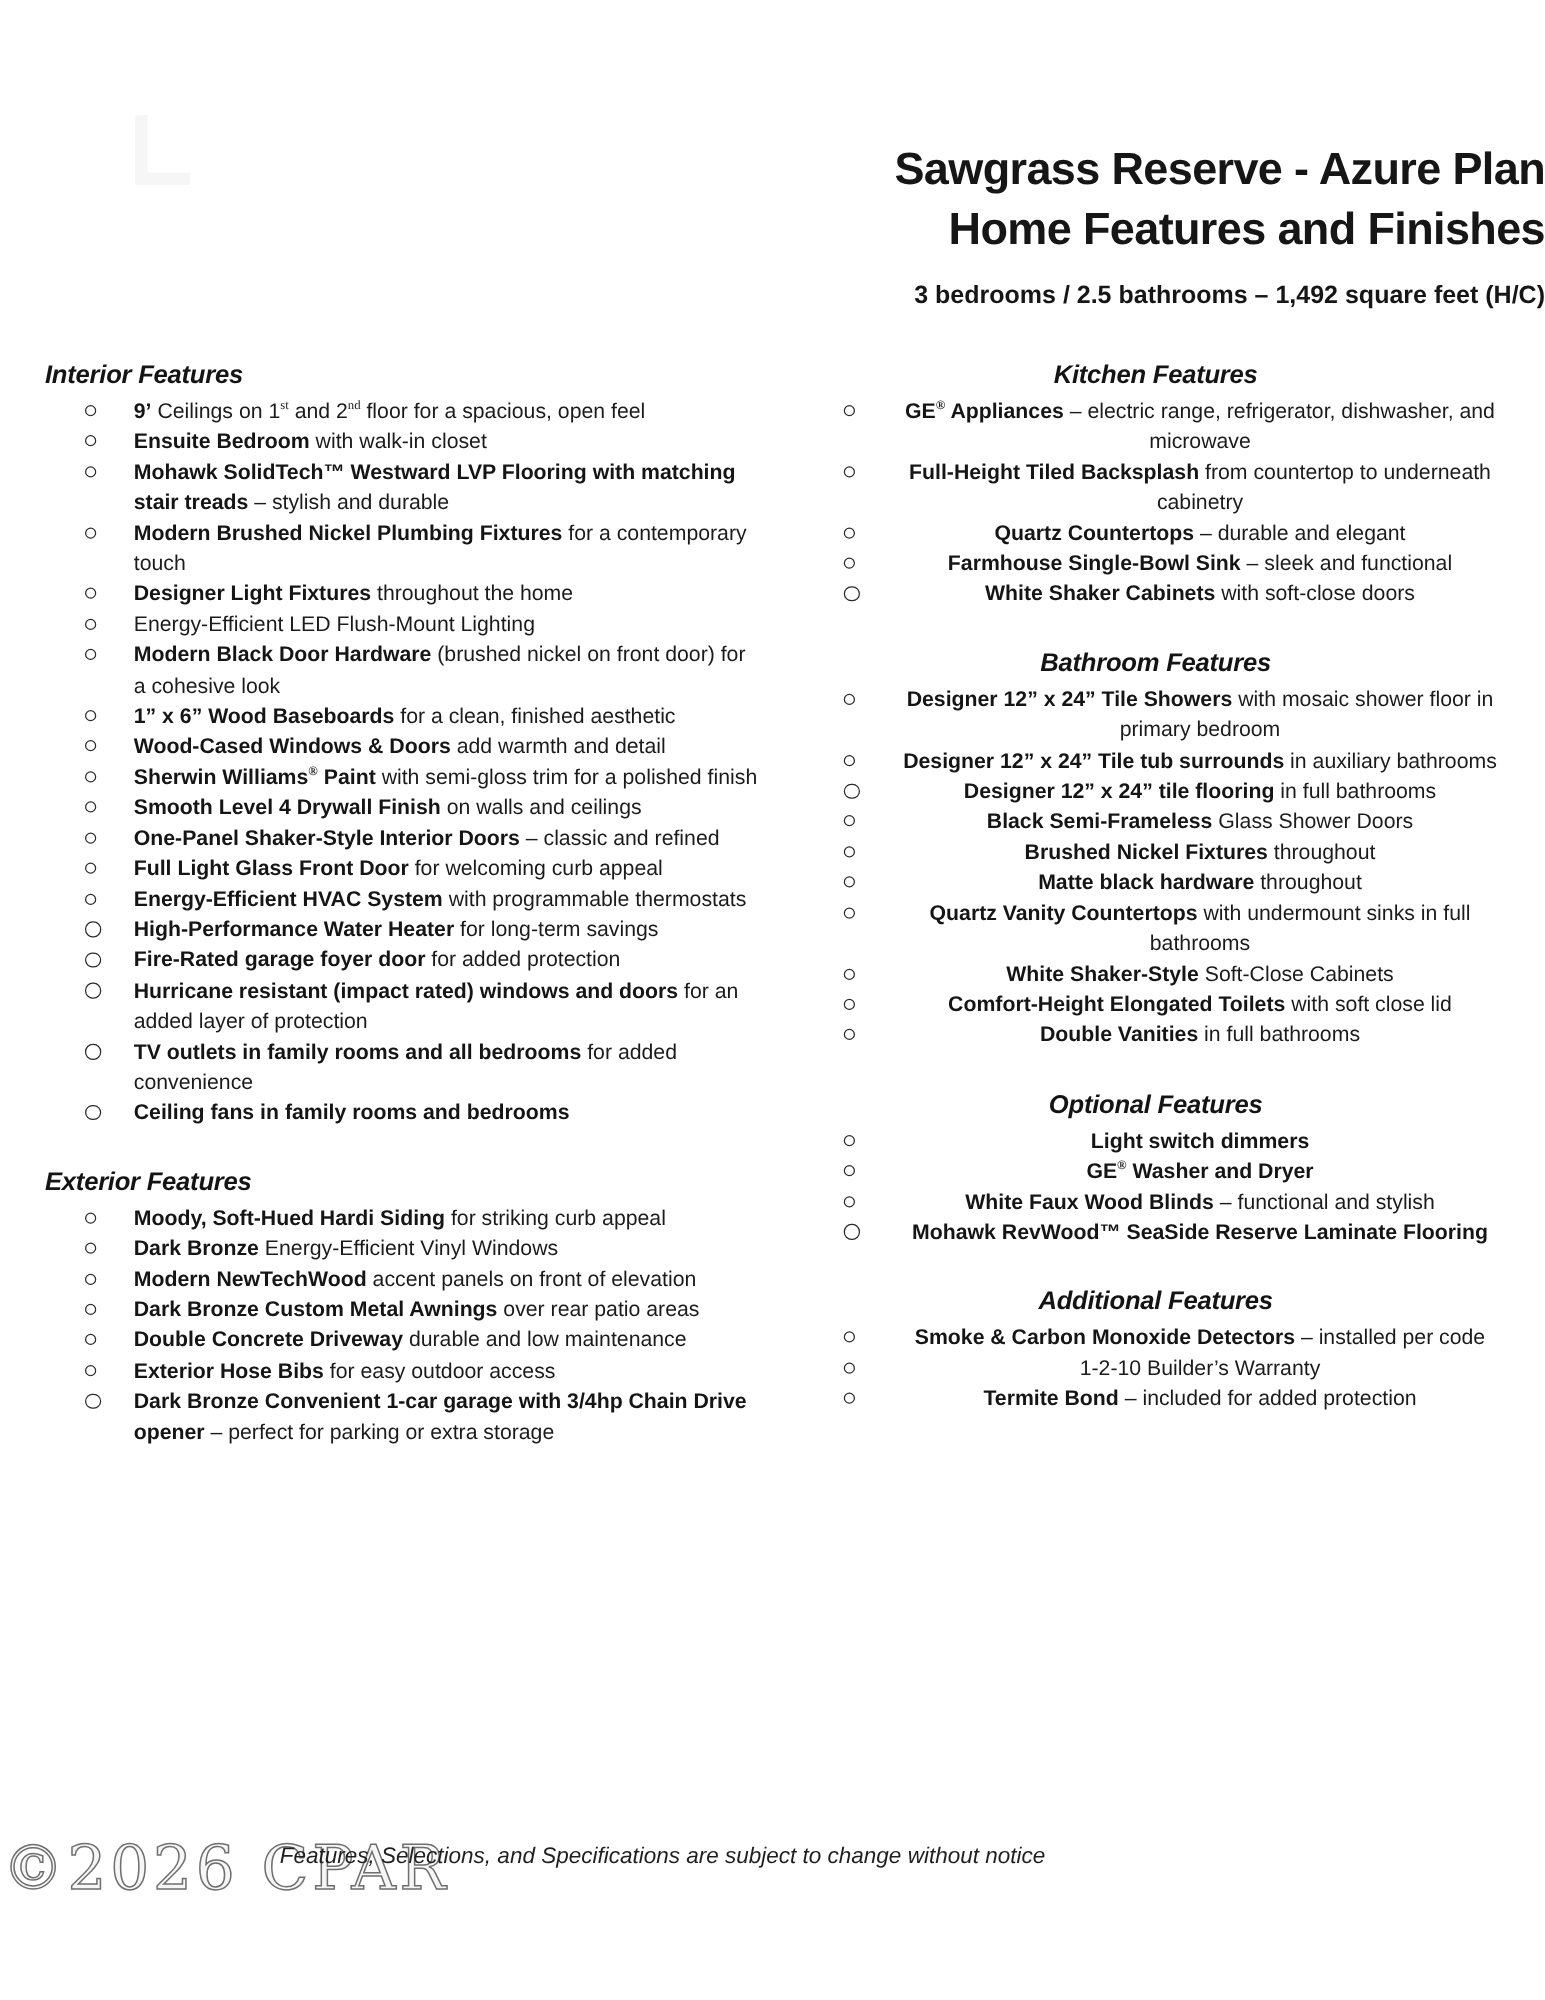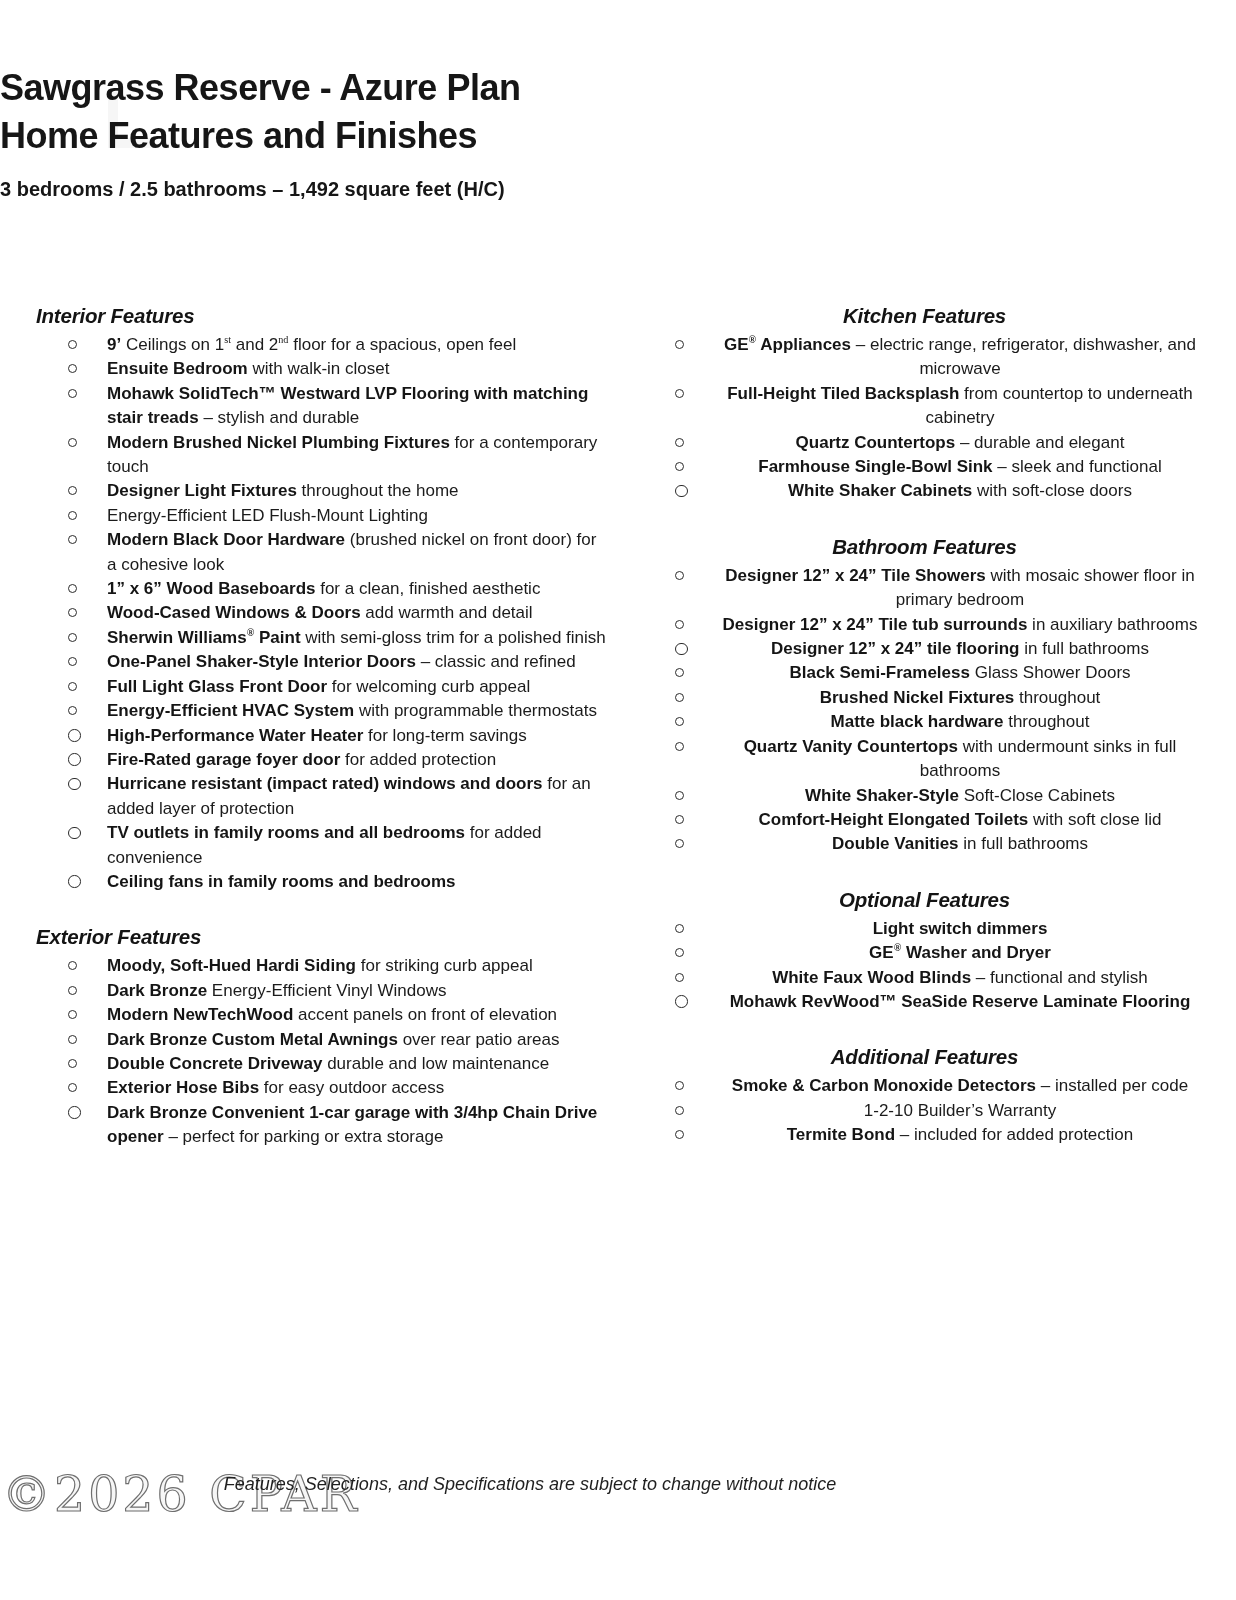--- a/index.html
+++ b/index.html
@@ -11,33 +11,33 @@
     color:#1b1b1b;
     overflow:hidden;
     box-sizing:border-box;
   }
   
   .artifact{
     position:absolute;left:108px;top:92px;width:34px;height:46px;
     border-left:10px solid rgba(0,0,0,0.035);
     border-bottom:10px solid rgba(0,0,0,0.035);
   }
-  header{padding-top:64px;text-align:left;}
+  header{padding-top:111px;text-align:right;}
   .title-line{
     margin:0;
     font-size:36px;line-height:48px;font-weight:700;color:#161616;
     letter-spacing:-0.5px;
   }
   .subtitle{
     margin-top:18px;
     font-size:20px;font-weight:700;color:#161616;
   }
   .cols{
     display:flex;
-    margin:103px 30px 0 36px;
+    margin:40px 30px 0 36px;
     gap:36px;
   }
   .col-left{flex:0 0 571px;}
   .col-right{flex:1 1 auto;text-align:center;}
   .sec-heading{
     font-size:20.5px;font-weight:700;font-style:italic;
     color:#141414;letter-spacing:-0.2px;
     margin:0 0 5px 0;
   }
   .section{margin-bottom:31px;}
@@ -141,20 +141,26 @@
           <div class="item">
             <span class="bullet-cell">
               <span class="bullet"></span>
             </span>
             <span class="item-text"><span class="b">Sherwin Williams</span><sup class="b">®</sup><span class="b"> Paint</span><span> with semi-gloss trim for a polished finish</span></span>
           </div>
           <div class="item">
             <span class="bullet-cell">
               <span class="bullet"></span>
             </span>
+            <span class="item-text"><span class="b">Smooth Level 4 Drywall Finish</span><span> on walls and ceilings</span></span>
+          </div>
+          <div class="item">
+            <span class="bullet-cell">
+              <span class="bullet"></span>
+            </span>
             <span class="item-text"><span class="b">One-Panel Shaker-Style Interior Doors</span><span> – classic and refined</span></span>
           </div>
           <div class="item">
             <span class="bullet-cell">
               <span class="bullet"></span>
             </span>
             <span class="item-text"><span class="b">Full Light Glass Front Door</span><span> for welcoming curb appeal</span></span>
           </div>
           <div class="item">
             <span class="bullet-cell">

